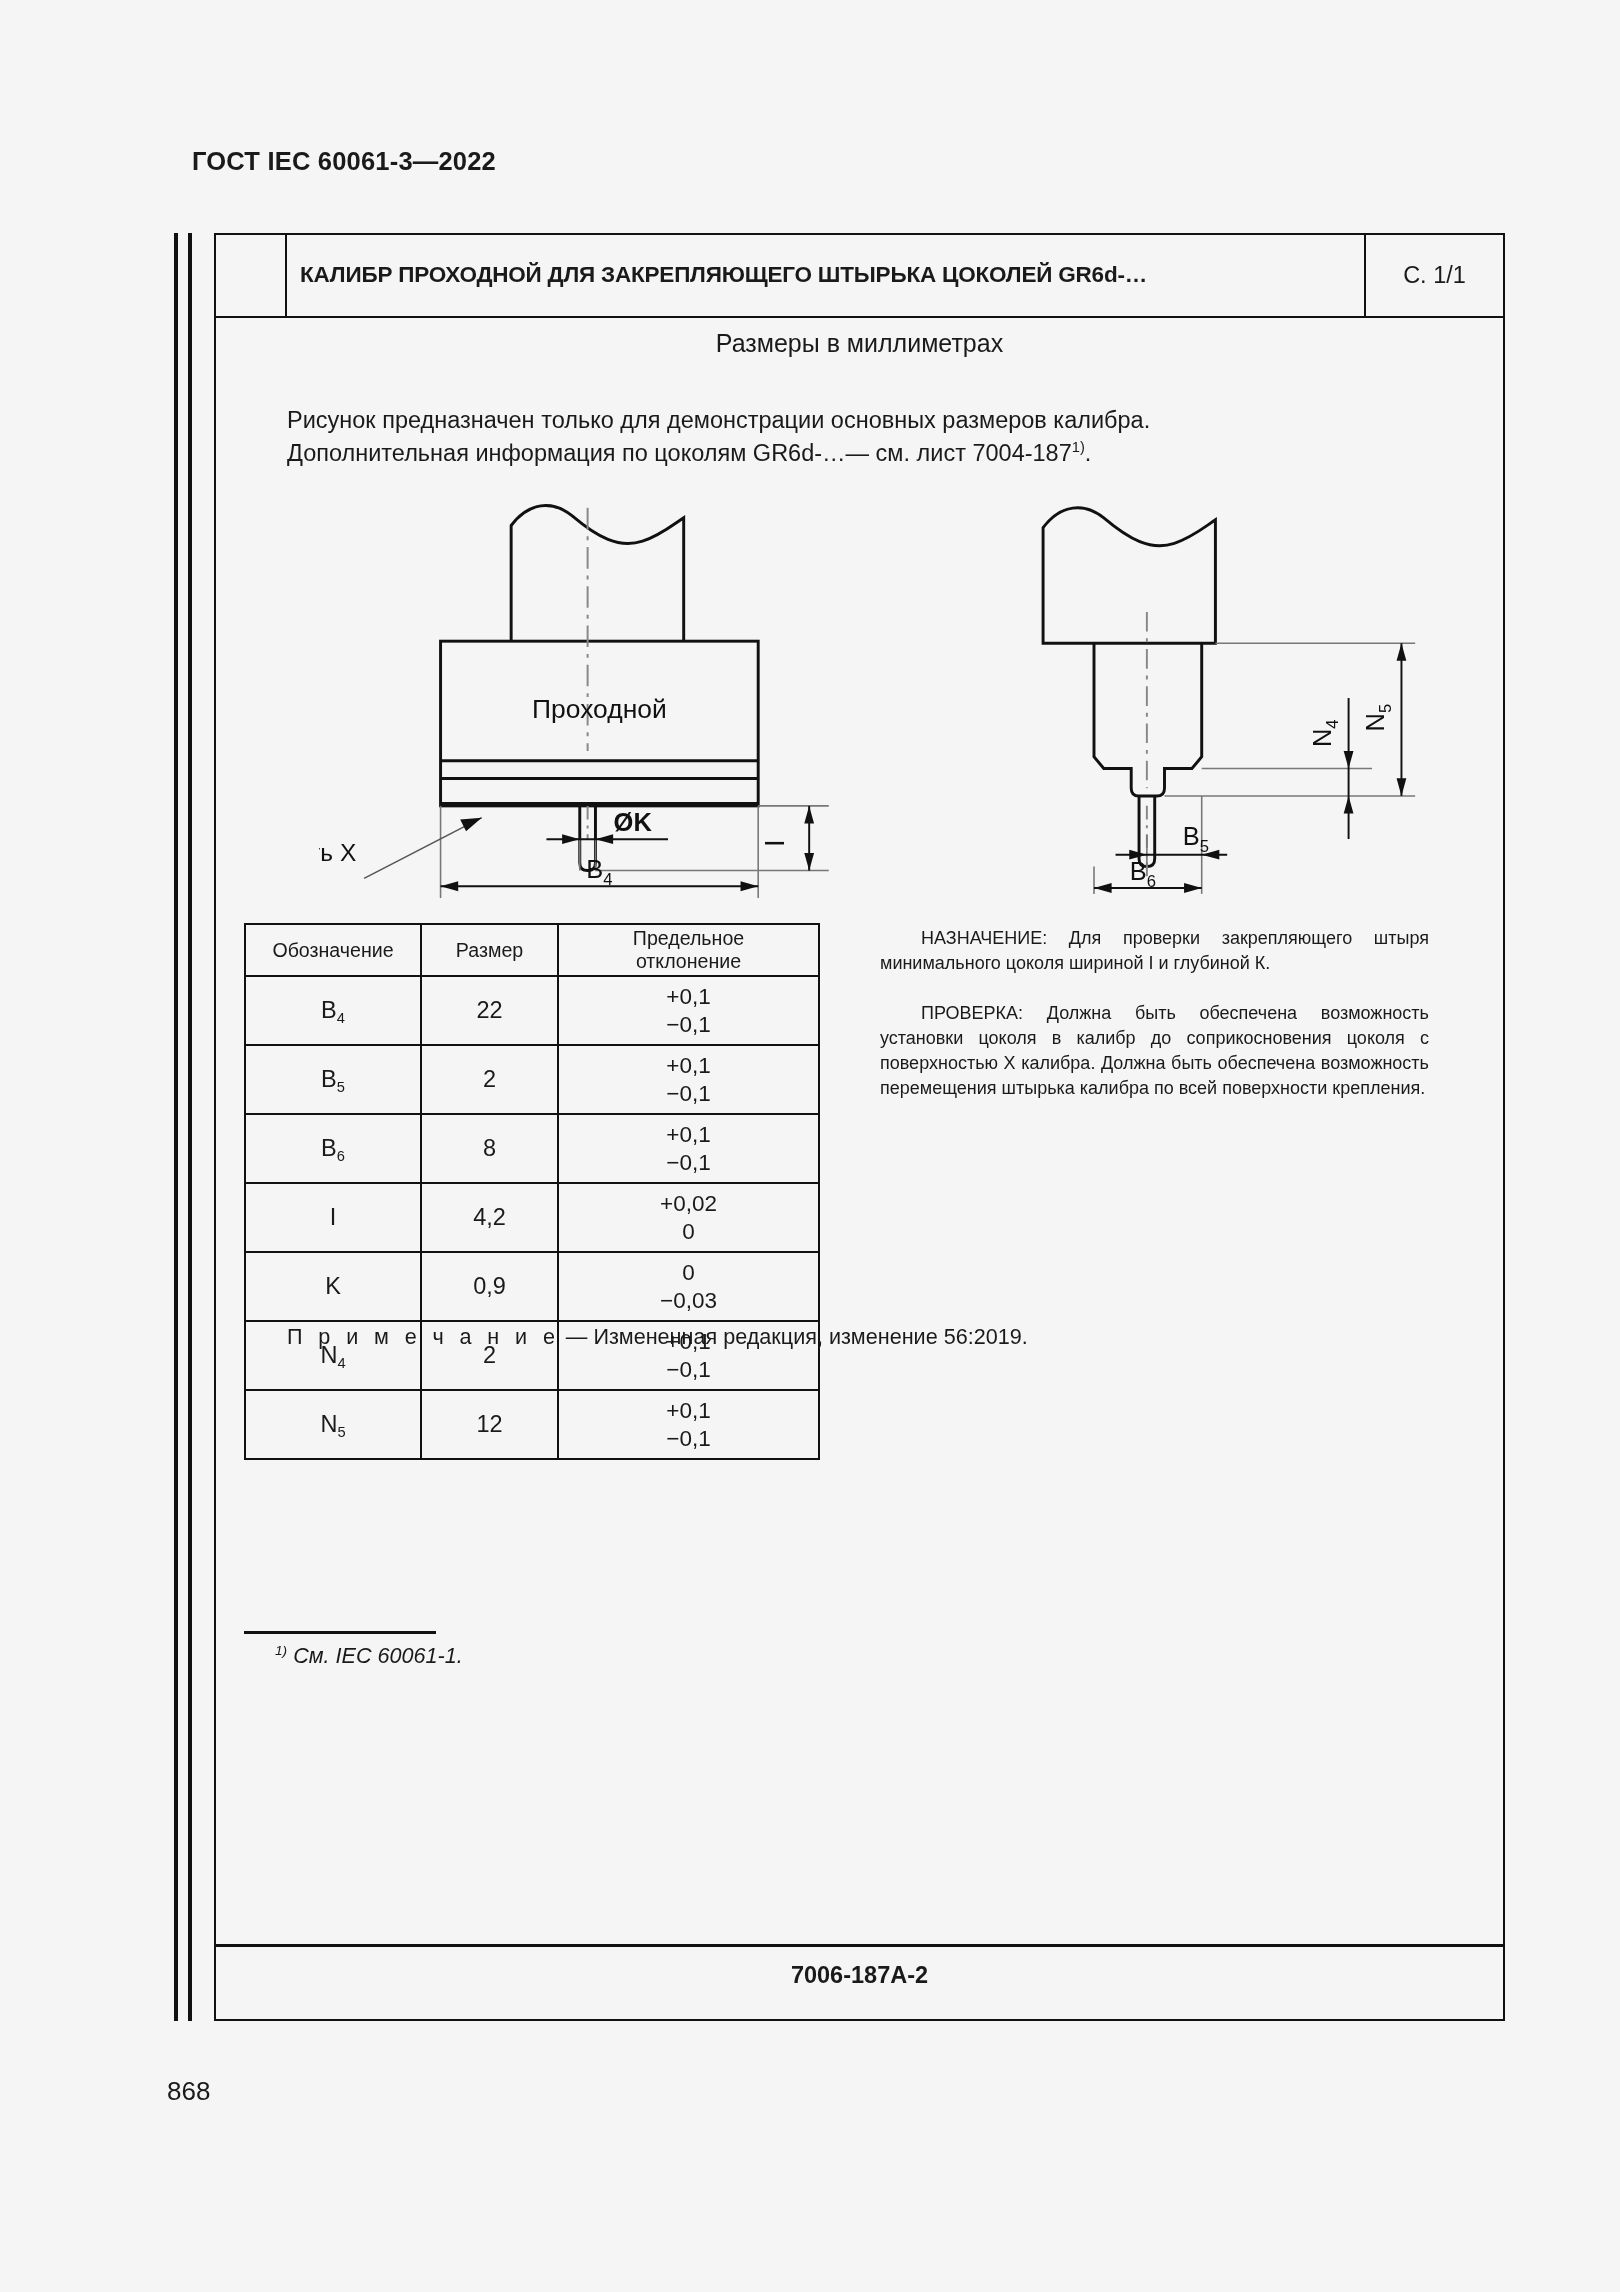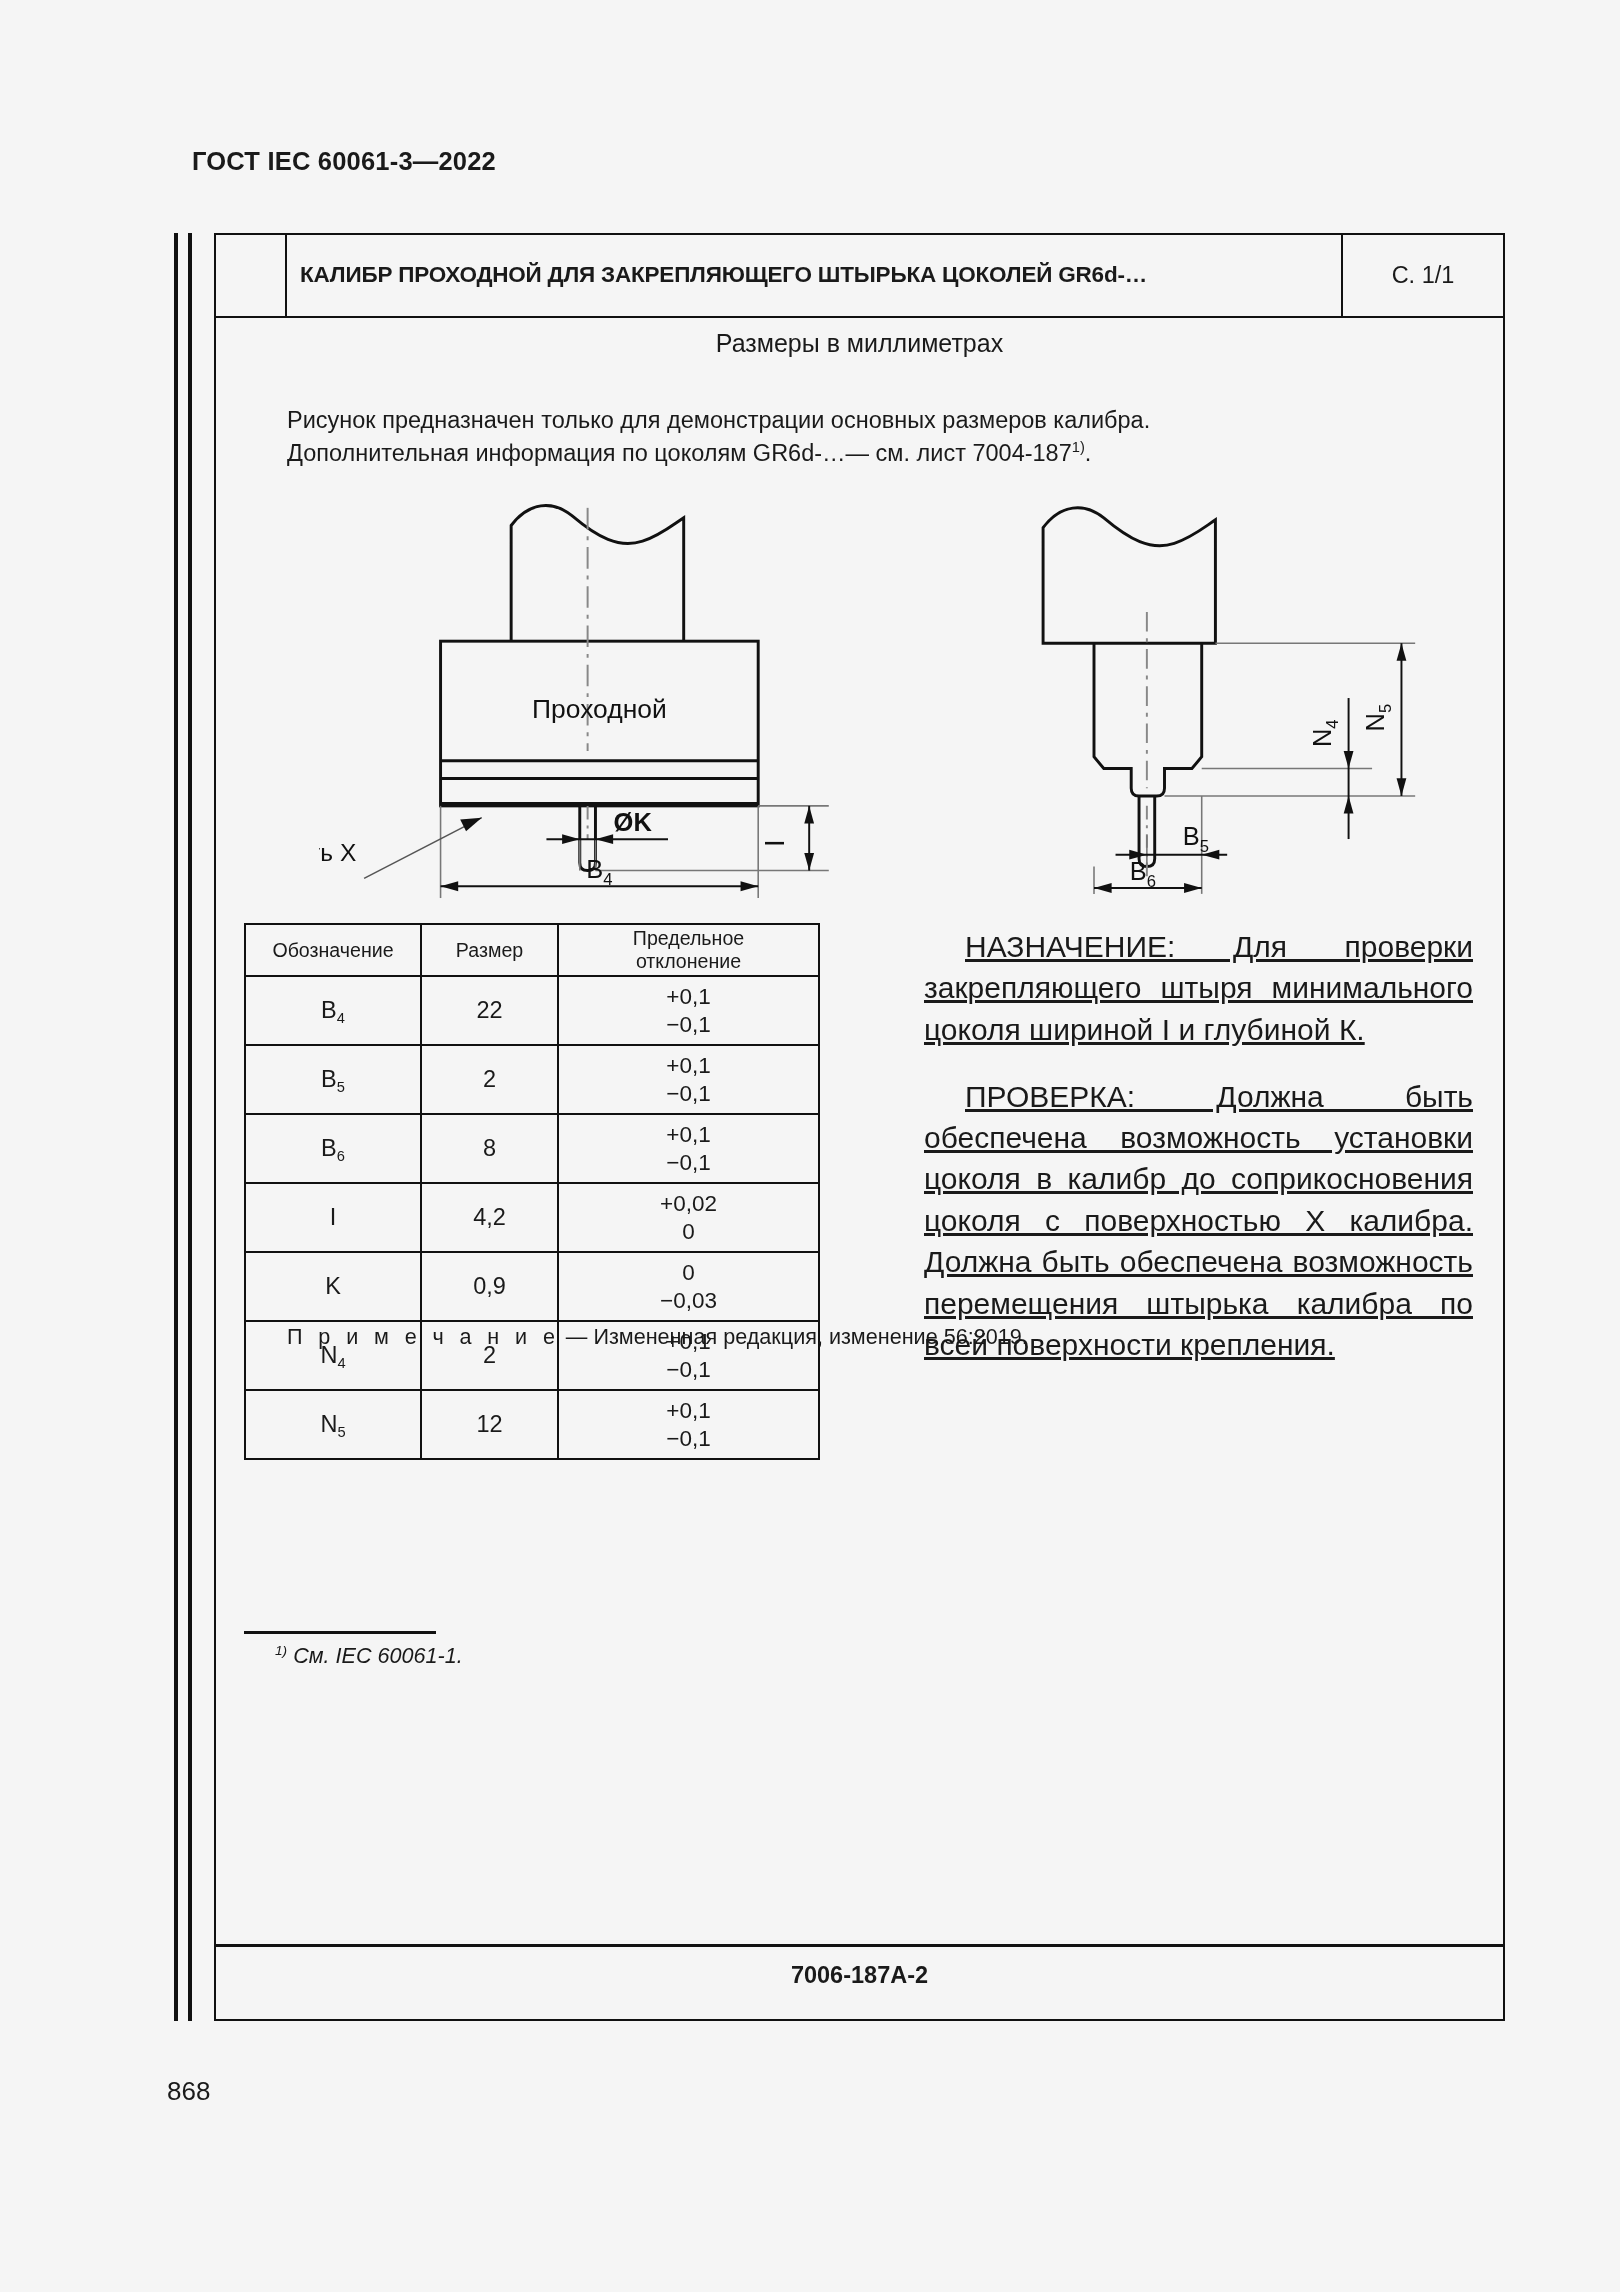--- a/index.html
+++ b/index.html
@@ -74,21 +74,21 @@
     text-align: center;
     padding: 0 13px;
   }
   .title-band .cell-title span {
     font-size: 22.5px;
     font-weight: bold;
     line-height: 1.28;
     letter-spacing: -0.2px;
   }
   .title-band .cell-page {
-    width: 160px;
+    width: 137px;
     display: flex;
     align-items: center;
     justify-content: center;
     font-size: 23.5px;
   }
 
   
   .body-area {
     position: absolute;
     left: 0;
@@ -150,27 +150,26 @@
   }
   .spec-table td { height: 69px; }
   .spec-table td.sym  { width: 176px; font-size: 23.5px; }
   .spec-table td.size { width: 137px; font-size: 23.5px; }
   .spec-table td.tol  { font-size: 22.5px; line-height: 1.22; }
   .spec-table sub { font-size: 14.7px; vertical-align: baseline; position: relative; top: 4.9px; }
 
   
   .right-col {
     position: absolute;
-    left: 708px;
+    left: 664px;
     top: 608px;
     width: 549px;
-    font-size: 30px;
+    font-size: 18px;
     line-height: 1.38;
     text-align: justify;
-    text-decoration: underline;
   }
   .right-col p { margin: 0 0 25.5px 0; text-indent: 41px; }
   .right-col p:last-child { margin-bottom: 0; }
 
   
   .note {
     position: absolute;
     left: 71px;
     top: 1006px;
     font-size: 21.6px;

